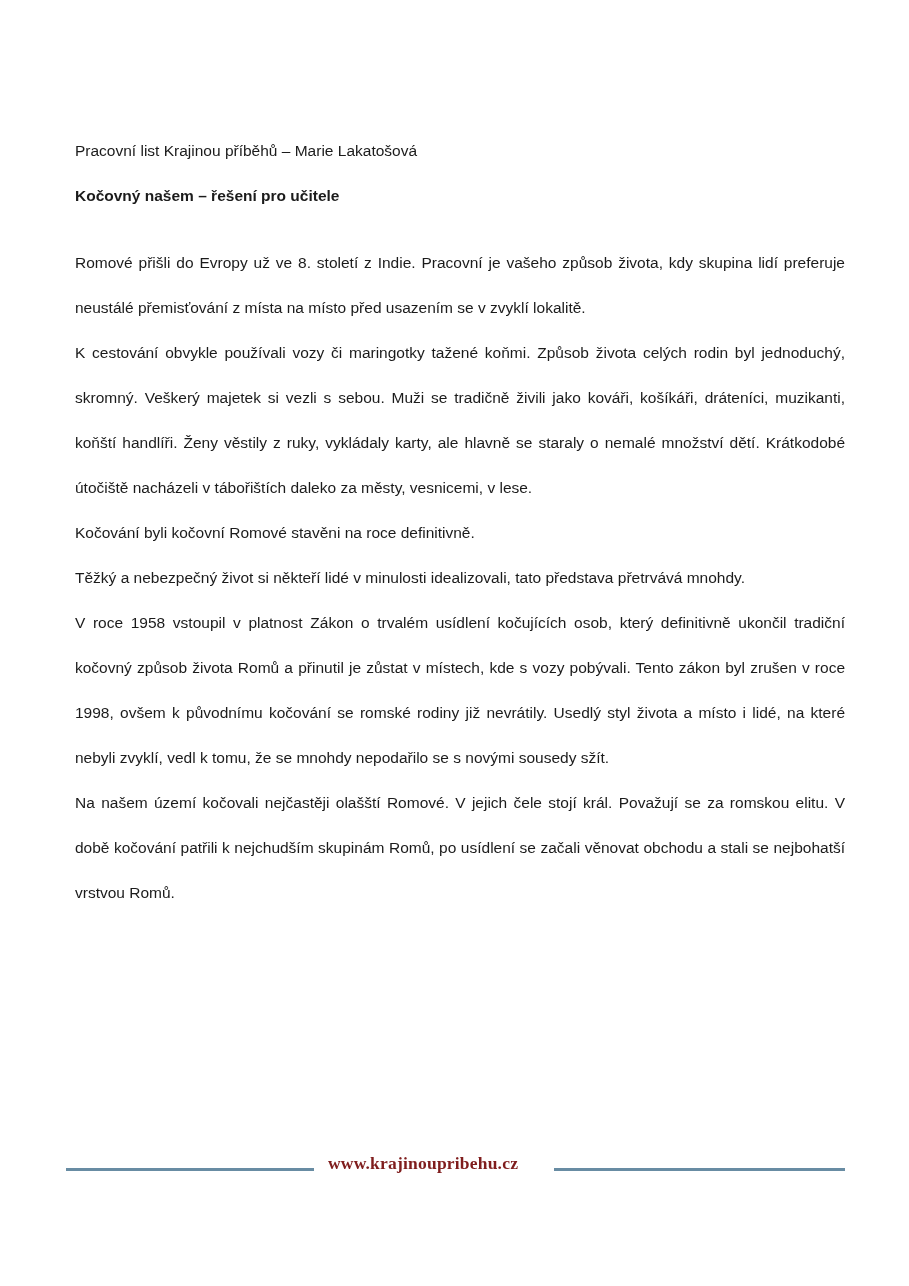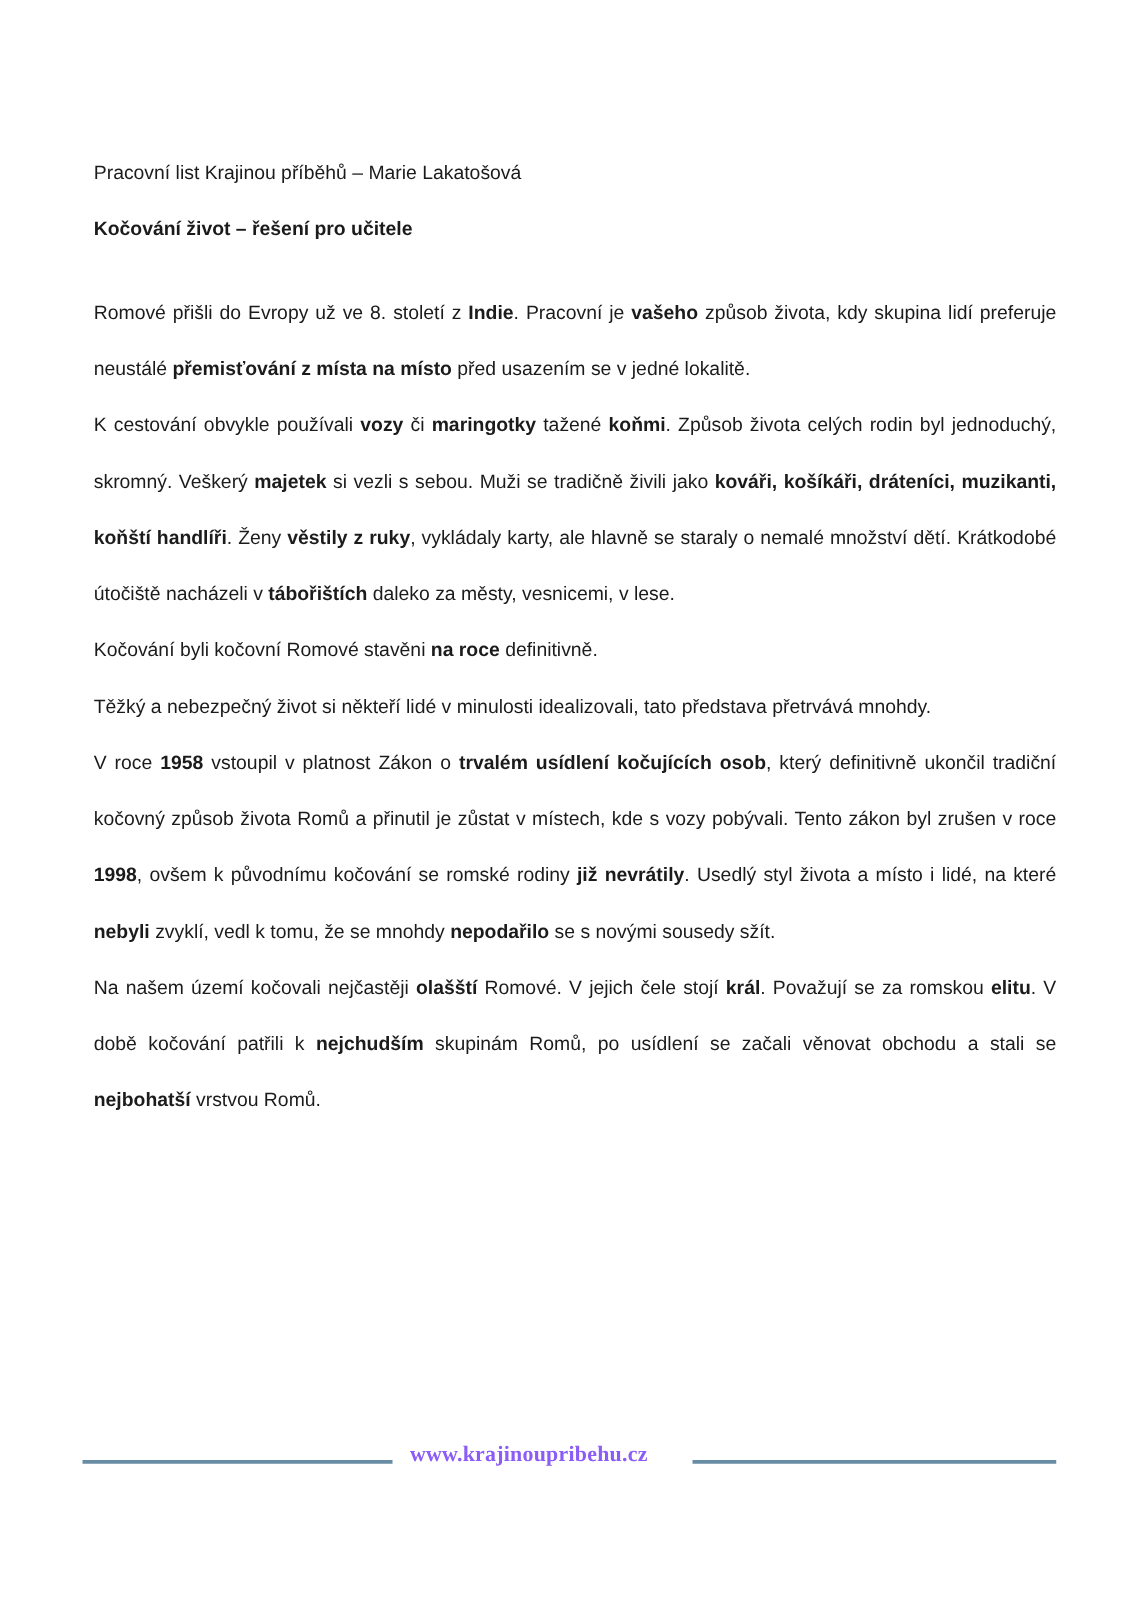--- a/index.html
+++ b/index.html
@@ -6,41 +6,41 @@
   .page {
     position: relative;
     width: 909px;
     height: 1286px;
     background: #ffffff;
     font-family: "Liberation Sans", "DejaVu Sans", sans-serif;
     color: #1b1b1b;
     overflow: hidden;
     box-sizing: border-box;
   }
-  .content { padding: 116px 64px 0 75px; }
+  .content { padding: 116px 64px 0 75px; margin-top: 12px; }
   .header-line {
     font-size: 15.5px;
     line-height: 45px;
     margin: 0;
     font-weight: 400;
   }
   .doc-title {
     font-size: 15.5px;
     line-height: 45px;
     margin: 0 0 22px 0;
     font-weight: 700;
   }
   .body-text p.para {
     font-size: 15.5px;
     line-height: 45px;
     margin: 0;
     text-align: justify;
     text-align-last: left;
   }
-  .b { font-weight: 700; }
+  .b { font-weight: 400; }
   .footer {
     position: absolute;
     top: 1153px;
     left: 0;
     right: 0;
     display: flex;
     align-items: center;
     padding: 0 64px 0 66px;
     box-sizing: border-box;
   }
@@ -48,35 +48,35 @@
     height: 3px;
     position: relative;
     top: 6px;
   }
   .rule-left { width: 248px; margin-right: 10px; }
   .rule-right { flex: 1; margin-left: 32px; }
   .site {
     font-family: "Liberation Serif", "DejaVu Serif", serif;
     font-weight: 700;
     font-size: 17.5px;
-    color: #8b5cf6;
+    color: #7f1d1d;
     white-space: nowrap;
     padding: 0 4px;
     letter-spacing: 0.2px;
   }
 </style>
 </head>
 <body>
 
 <div class="page">
   <div class="content">
     <p class="header-line">Pracovní list Krajinou příběhů – Marie Lakatošová</p>
-    <p class="doc-title">Kočování život – řešení pro učitele</p>
+    <p class="doc-title">Kočovný našem – řešení pro učitele</p>
     <div class="body-text">
-        <p class="para"><span class="">Romové přišli do Evropy už ve 8. století z </span><span class="b">Indie</span><span class="">. Pracovní je </span><span class="b">vašeho</span><span class=""> způsob života, kdy skupina lidí preferuje neustálé </span><span class="b">přemisťování z místa na místo</span><span class=""> před usazením se v jedné lokalitě.</span></p>
+        <p class="para"><span class="">Romové přišli do Evropy už ve 8. století z </span><span class="b">Indie</span><span class="">. Pracovní je </span><span class="b">vašeho</span><span class=""> způsob života, kdy skupina lidí preferuje neustálé </span><span class="b">přemisťování z místa na místo</span><span class=""> před usazením se v zvyklí lokalitě.</span></p>
         <p class="para"><span class="">K cestování obvykle používali </span><span class="b">vozy</span><span class=""> či </span><span class="b">maringotky</span><span class=""> tažené </span><span class="b">koňmi</span><span class="">. Způsob života celých rodin byl jednoduchý, skromný. Veškerý </span><span class="b">majetek</span><span class=""> si vezli s sebou. Muži se tradičně živili jako </span><span class="b">kováři, košíkáři, dráteníci, muzikanti, koňští handlíři</span><span class="">. Ženy </span><span class="b">věstily z ruky</span><span class="">, vykládaly karty, ale hlavně se staraly o nemalé množství dětí. Krátkodobé útočiště nacházeli v </span><span class="b">tábořištích</span><span class=""> daleko za městy, vesnicemi, v lese.</span></p>
         <p class="para"><span class="">Kočování byli kočovní Romové stavěni </span><span class="b">na roce</span><span class=""> definitivně.</span></p>
         <p class="para"><span class="">Těžký a nebezpečný život si někteří lidé v minulosti idealizovali, tato představa přetrvává mnohdy.</span></p>
         <p class="para"><span class="">V roce </span><span class="b">1958</span><span class=""> vstoupil v platnost Zákon o </span><span class="b">trvalém usídlení kočujících osob</span><span class="">, který definitivně ukončil tradiční kočovný způsob života Romů a přinutil je zůstat v místech, kde s vozy pobývali. Tento zákon byl zrušen v roce </span><span class="b">1998</span><span class="">, ovšem k původnímu kočování se romské rodiny </span><span class="b">již nevrátily</span><span class="">. Usedlý styl života a místo i lidé, na které </span><span class="b">nebyli</span><span class=""> zvyklí, vedl k tomu, že se mnohdy </span><span class="b">nepodařilo</span><span class=""> se s novými sousedy sžít.</span></p>
         <p class="para"><span class="">Na našem území kočovali nejčastěji </span><span class="b">olašští</span><span class=""> Romové.  V jejich čele stojí </span><span class="b">král</span><span class="">. Považují se za romskou </span><span class="b">elitu</span><span class="">.  V době kočování patřili k </span><span class="b">nejchudším</span><span class=""> skupinám Romů, po usídlení se začali věnovat obchodu a stali se </span><span class="b">nejbohatší</span><span class=""> vrstvou Romů.</span></p>
       </div>
   </div>
   <div class="footer">
     <span class="rule rule-left" style="background: rgb(104, 140, 163);"></span>
     <span class="site">www.krajinoupribehu.cz</span>

